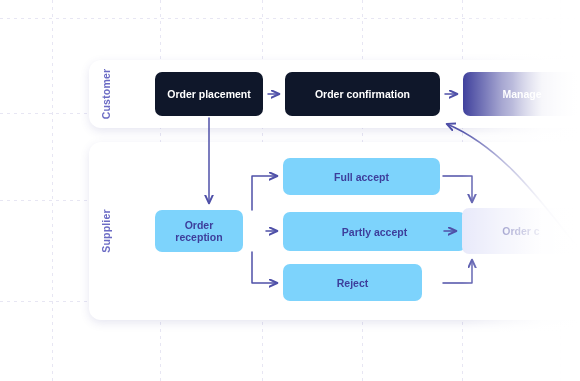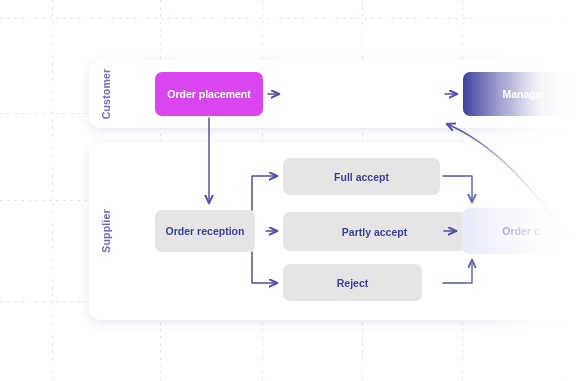--- a/index.html
+++ b/index.html
@@ -98,33 +98,33 @@
     justify-content: center;
     border-radius: 7px;
     font-size: 10.5px;
     font-weight: bold;
     text-align: center;
     z-index: 20;
     box-sizing: border-box;
     padding: 0 8px;
   }
   .node-dark {
-    background: #d946ef;
+    background: #0f172a;
     color: #ffffff;
   }
   .node-light {
-    background: #e5e5e5;
+    background: #7dd3fc;
     color: #3d3e9b;
   }
 
   #node-order-placement   { left: 155px; top: 72px;  width: 108px; height: 44px; }
   #node-order-confirmation{ left: 285px; top: 72px;  width: 155px; height: 44px; }
   #node-order-management  { left: 463px; top: 72px;  width: 118px; height: 44px; }
 
-  #node-order-reception   { left: 155px; top: 210px; width: 100px; height: 42px; }
+  #node-order-reception   { left: 155px; top: 210px; width: 88px; height: 42px; }
   #node-full-accept       { left: 283px; top: 158px; width: 157px; height: 37px; }
   #node-partly-accept     { left: 283px; top: 212px; width: 183px; height: 39px; }
   #node-reject            { left: 283px; top: 264px; width: 139px; height: 37px; }
   #node-order-cnf-supplier{ left: 462px; top: 208px; width: 118px; height: 46px; }
 
   
   #node-order-management {
     background: linear-gradient(to right, #3d3e9b 0%, #3d3e9b 42%, rgba(61,62,155,0.30) 86%, rgba(61,62,155,0) 100%);
   }
   #node-order-cnf-supplier {
@@ -200,20 +200,21 @@
       <line x1="444" y1="231" x2="456" y2="231" marker-end="url(#arrowhead)"></line>
 
       <path d="M443,283 L472,283 L472,260" marker-end="url(#arrowhead)"></path>
     </g>
 
     <path d="M580,250 C548,212 508,150 447,124" fill="none" stroke="url(#curveFade)" stroke-width="1.5" stroke-linecap="round" marker-end="url(#arrowhead)"></path>
   </svg>
 
   <div class="node node-dark" id="node-order-placement">Order placement</div>
 
+  <div class="node node-dark" id="node-order-confirmation">Order confirmation</div>
 
   <div class="node node-dark" id="node-order-management">Manage</div>
 
   <div class="node node-light" id="node-order-reception">Order reception</div>
 
   <div class="node node-light" id="node-full-accept">Full accept</div>
 
   <div class="node node-light" id="node-partly-accept">Partly accept</div>
 
   <div class="node node-light" id="node-reject">Reject</div>

